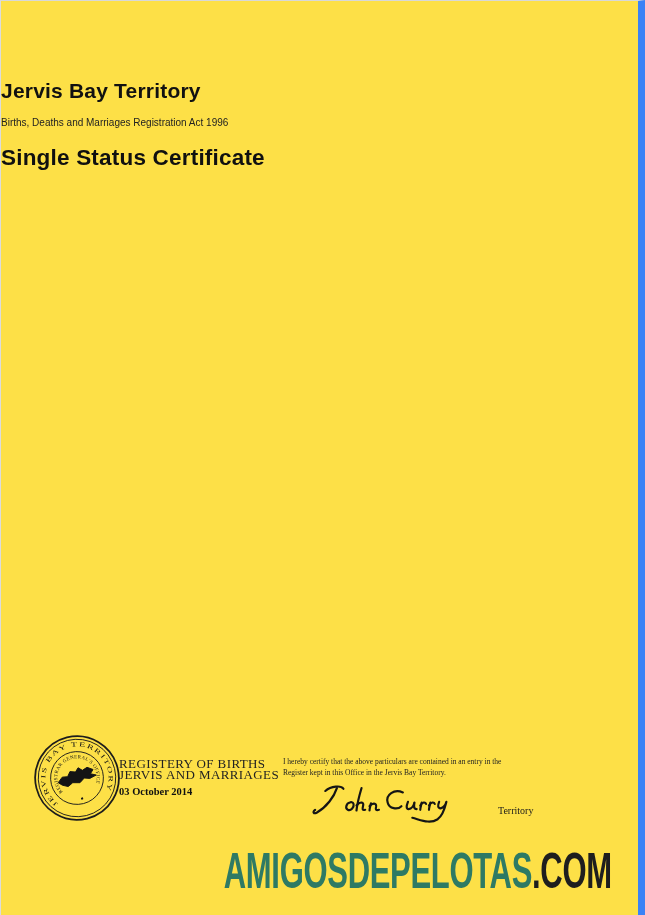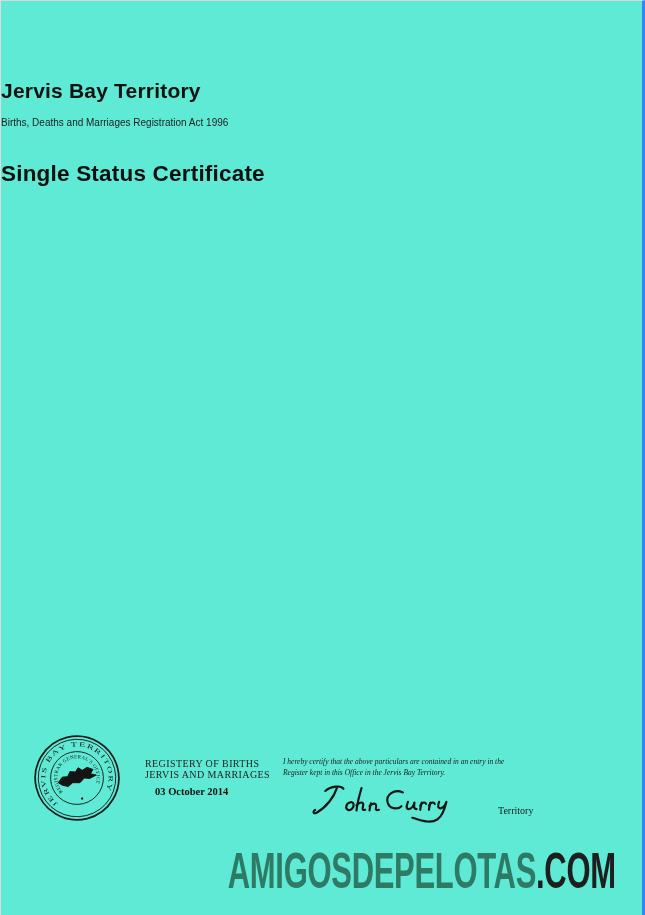--- a/index.html
+++ b/index.html
@@ -3,68 +3,67 @@
 <meta charset="utf-8">
 <style>
   * { margin: 0; padding: 0; box-sizing: border-box; }
   html, body { background: #ffffff; }
   body { font-family: "Liberation Sans", sans-serif; }
 
   .page {
     position: relative;
     width: 645px;
     height: 915px;
-    background: #5eead4;
+    background: #fde047;
     border-top: 1px solid #d8d8d8;
     border-left: 1px solid #dcdcdc;
-    border-right: 3px solid #3b82f6;
+    border-right: 7px solid #3b82f6;
     overflow: hidden;
   }
   .territory-title {
     position: absolute; left: 0; top: 78px; width: 585px;
     font-size: 21px; font-weight: bold; color: #111; letter-spacing: 0.2px;
   }
   .act-line {
     position: absolute; left: 0; top: 116px; width: 585px;
     font-size: 10px; color: #222;
   }
   .certificate-title {
     position: absolute; left: 0; top: 144px; width: 585px;
-    font-size: 22.5px; font-weight: bold; color: #101010; letter-spacing: 0.2px; margin-top: 16px;
+    font-size: 22.5px; font-weight: bold; color: #101010; letter-spacing: 0.2px;
   }
 
   
   .body-paragraph {
     position: absolute; left: 96px; top: 272px; width: 394px;
     font-size: 13.5px; line-height: 25.4px; color: #1c1c1c;
     text-align: justify; letter-spacing: 0.1px;
   }
 
   
   .footer-notice {
     position: absolute; left: 117px; top: 733px; width: 420px;
     font-family: "Liberation Serif", serif; font-weight: bold;
     font-size: 9px; color: #1a1a1a; text-align: center;
   }
   .seal { position: absolute; left: 32px; top: 732px; width: 88px; height: 90px; }
   .registry-label {
     position: absolute; left: 118px; top: 757px;
-    font-family: "Liberation Serif", serif; font-size: 10px; line-height: 11px;
-    letter-spacing: 0.4px; color: #222; padding-left: 26px;
+    font-family: "Liberation Serif", serif; font-size: 13px; line-height: 11px;
+    letter-spacing: 0.4px; color: #222;
   }
   .issue-date {
     position: absolute; left: 118px; top: 785px;
     font-family: "Liberation Serif", serif; font-weight: bold;
-    font-size: 10.5px; color: #111; margin-left: 36px;
+    font-size: 10.5px; color: #111;
   }
   .certify-statement {
     position: absolute; left: 282px; top: 755px; width: 234px;
     font-family: "Liberation Serif", serif; font-size: 7.5px; line-height: 11px;
     color: #222;
-    font-style: italic;
   }
   .signature { position: absolute; left: 304px; top: 781px; width: 145px; height: 42px; }
   .registrar-label {
     position: absolute; left: 497px; top: 804px;
     font-family: "Liberation Serif", serif; font-size: 10px; color: #1a1a1a;
   }
 
   
   .watermark {
     position: absolute; right: 26px; top: 847px;

